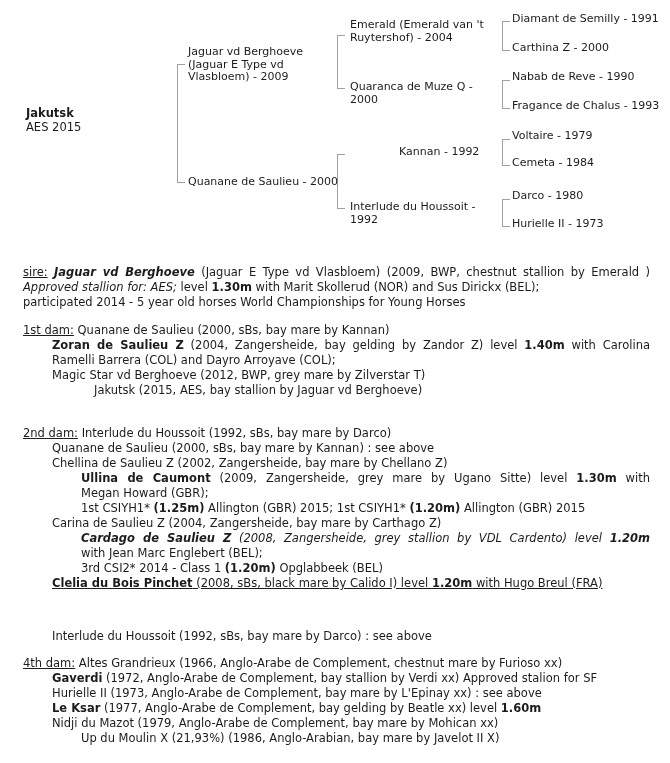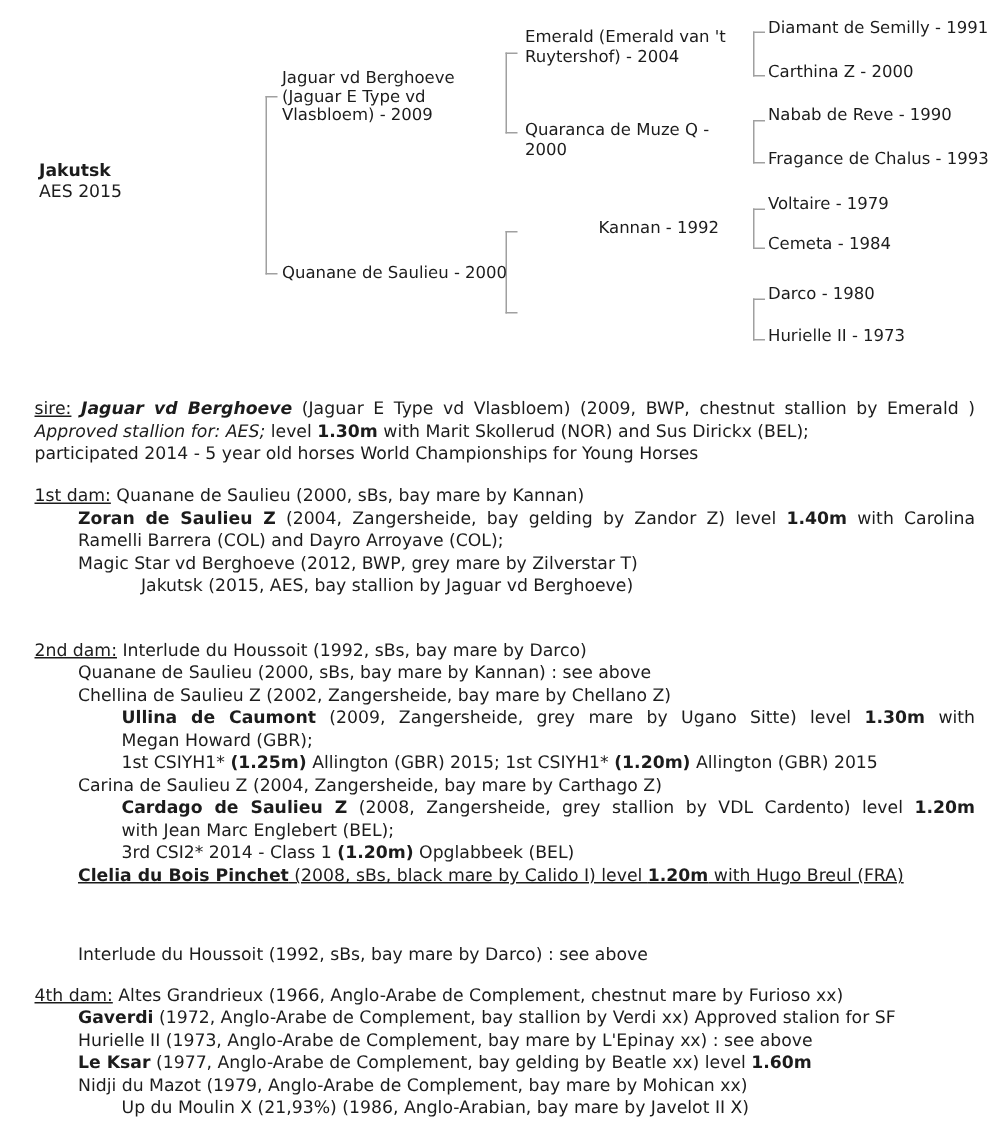--- a/index.html
+++ b/index.html
@@ -69,20 +69,24 @@
       <span class="tl">Emerald (Emerald van 't</span>
       <span class="tl">Ruytershof) - 2004</span>
     </div>
     <div class="tnode" style="left:350px;top:81px;">
       <span class="tl">Quaranca de Muze Q -</span>
       <span class="tl">2000</span>
     </div>
     <div class="tnode" style="left:360px;top:146px;margin-left:39px;">
       <span class="tl">Kannan - 1992</span>
     </div>
+    <div class="tnode" style="left:350px;top:201px;">
+      <span class="tl">Interlude du Houssoit -</span>
+      <span class="tl">1992</span>
+    </div>
 
     <div class="tnode" style="left:512px;top:13px;">
         <span class="tl">Diamant de Semilly - 1991</span>
       </div>
     <div class="tnode" style="left:512px;top:42px;">
         <span class="tl">Carthina Z - 2000</span>
       </div>
     <div class="tnode" style="left:512px;top:71px;">
         <span class="tl">Nabab de Reve - 1990</span>
       </div>
@@ -112,21 +116,21 @@
       <div class="pline" style="top: 353px; left: 29px;"><span class="seg-r">Ramelli Barrera (COL) and Dayro Arroyave (COL);</span></div>
       <div class="pline" style="top: 368px; left: 29px;"><span class="seg-r">Magic Star vd Berghoeve (2012, BWP, grey mare by Zilverstar T)</span></div>
       <div class="pline" style="top: 383px; left: 29px; margin-left: 42px;"><span class="seg-r">Jakutsk (2015, AES, bay stallion by Jaguar vd Berghoeve)</span></div>
       <div class="pline" style="top: 426px; left: 0px;"><span class="seg-u">2nd dam:</span><span class="seg-r"> Interlude du Houssoit (1992, sBs, bay mare by Darco)</span></div>
       <div class="pline" style="top: 441px; left: 29px;"><span class="seg-r">Quanane de Saulieu (2000, sBs, bay mare by Kannan) : see above</span></div>
       <div class="pline" style="top: 456px; left: 29px;"><span class="seg-r">Chellina de Saulieu Z (2002, Zangersheide, bay mare by Chellano Z)</span></div>
       <div class="pline stretch" style="top: 471px; left: 58px; right: 0px;"><span class="seg-b">Ullina de Caumont</span><span class="seg-r"> (2009, Zangersheide, grey mare by Ugano Sitte) level </span><span class="seg-b">1.30m</span><span class="seg-r"> with</span></div>
       <div class="pline" style="top: 486px; left: 58px;"><span class="seg-r">Megan Howard (GBR);</span></div>
       <div class="pline" style="top: 501px; left: 58px; text-align: center;"><span class="seg-r">1st CSIYH1* </span><span class="seg-b">(1.25m)</span><span class="seg-r"> Allington (GBR) 2015; 1st CSIYH1* </span><span class="seg-b">(1.20m)</span><span class="seg-r"> Allington (GBR) 2015</span></div>
       <div class="pline" style="top: 516px; left: 29px;"><span class="seg-r">Carina de Saulieu Z (2004, Zangersheide, bay mare by Carthago Z)</span></div>
-      <div class="pline stretch" style="top: 531px; left: 58px; right: 0px;"><span class="seg-b">Cardago de Saulieu Z</span><span class="seg-r"> (2008, Zangersheide, grey stallion by VDL Cardento) level </span><span class="seg-b">1.20m</span></div>
+      <div class="pline stretch" style="top: 531px; left: 58px; right: 0px; font-style: italic;"><span class="seg-b">Cardago de Saulieu Z</span><span class="seg-r"> (2008, Zangersheide, grey stallion by VDL Cardento) level </span><span class="seg-b">1.20m</span></div>
       <div class="pline" style="top: 546px; left: 58px;"><span class="seg-r">with Jean Marc Englebert (BEL);</span></div>
       <div class="pline" style="top: 561px; left: 58px;"><span class="seg-r">3rd CSI2* 2014 - Class 1 </span><span class="seg-b">(1.20m)</span><span class="seg-r"> Opglabbeek (BEL)</span></div>
       <div class="pline" style="top: 576px; left: 29px; text-decoration: underline;"><span class="seg-b">Clelia du Bois Pinchet</span><span class="seg-r"> (2008, sBs, black mare by Calido I) level </span><span class="seg-b">1.20m</span><span class="seg-r"> with Hugo Breul (FRA)</span></div>
       <div class="pline" style="top: 629px; left: 29px;"><span class="seg-r">Interlude du Houssoit (1992, sBs, bay mare by Darco) : see above</span></div>
       <div class="pline" style="top: 656px; left: 0px;"><span class="seg-u">4th dam:</span><span class="seg-r"> Altes Grandrieux (1966, Anglo-Arabe de Complement, chestnut mare by Furioso xx)</span></div>
       <div class="pline" style="top: 671px; left: 29px;"><span class="seg-b">Gaverdi</span><span class="seg-r"> (1972, Anglo-Arabe de Complement, bay stallion by Verdi xx) Approved stalion for SF</span></div>
       <div class="pline" style="top: 686px; left: 29px;"><span class="seg-r">Hurielle II (1973, Anglo-Arabe de Complement, bay mare by L'Epinay xx) : see above</span></div>
       <div class="pline" style="top: 701px; left: 29px;"><span class="seg-b">Le Ksar</span><span class="seg-r"> (1977, Anglo-Arabe de Complement, bay gelding by Beatle xx) level </span><span class="seg-b">1.60m</span></div>
       <div class="pline" style="top: 716px; left: 29px;"><span class="seg-r">Nidji du Mazot (1979, Anglo-Arabe de Complement, bay mare by Mohican xx)</span></div>
       <div class="pline" style="top: 731px; left: 58px;"><span class="seg-r">Up du Moulin X (21,93%) (1986, Anglo-Arabian, bay mare by Javelot II X)</span></div>

